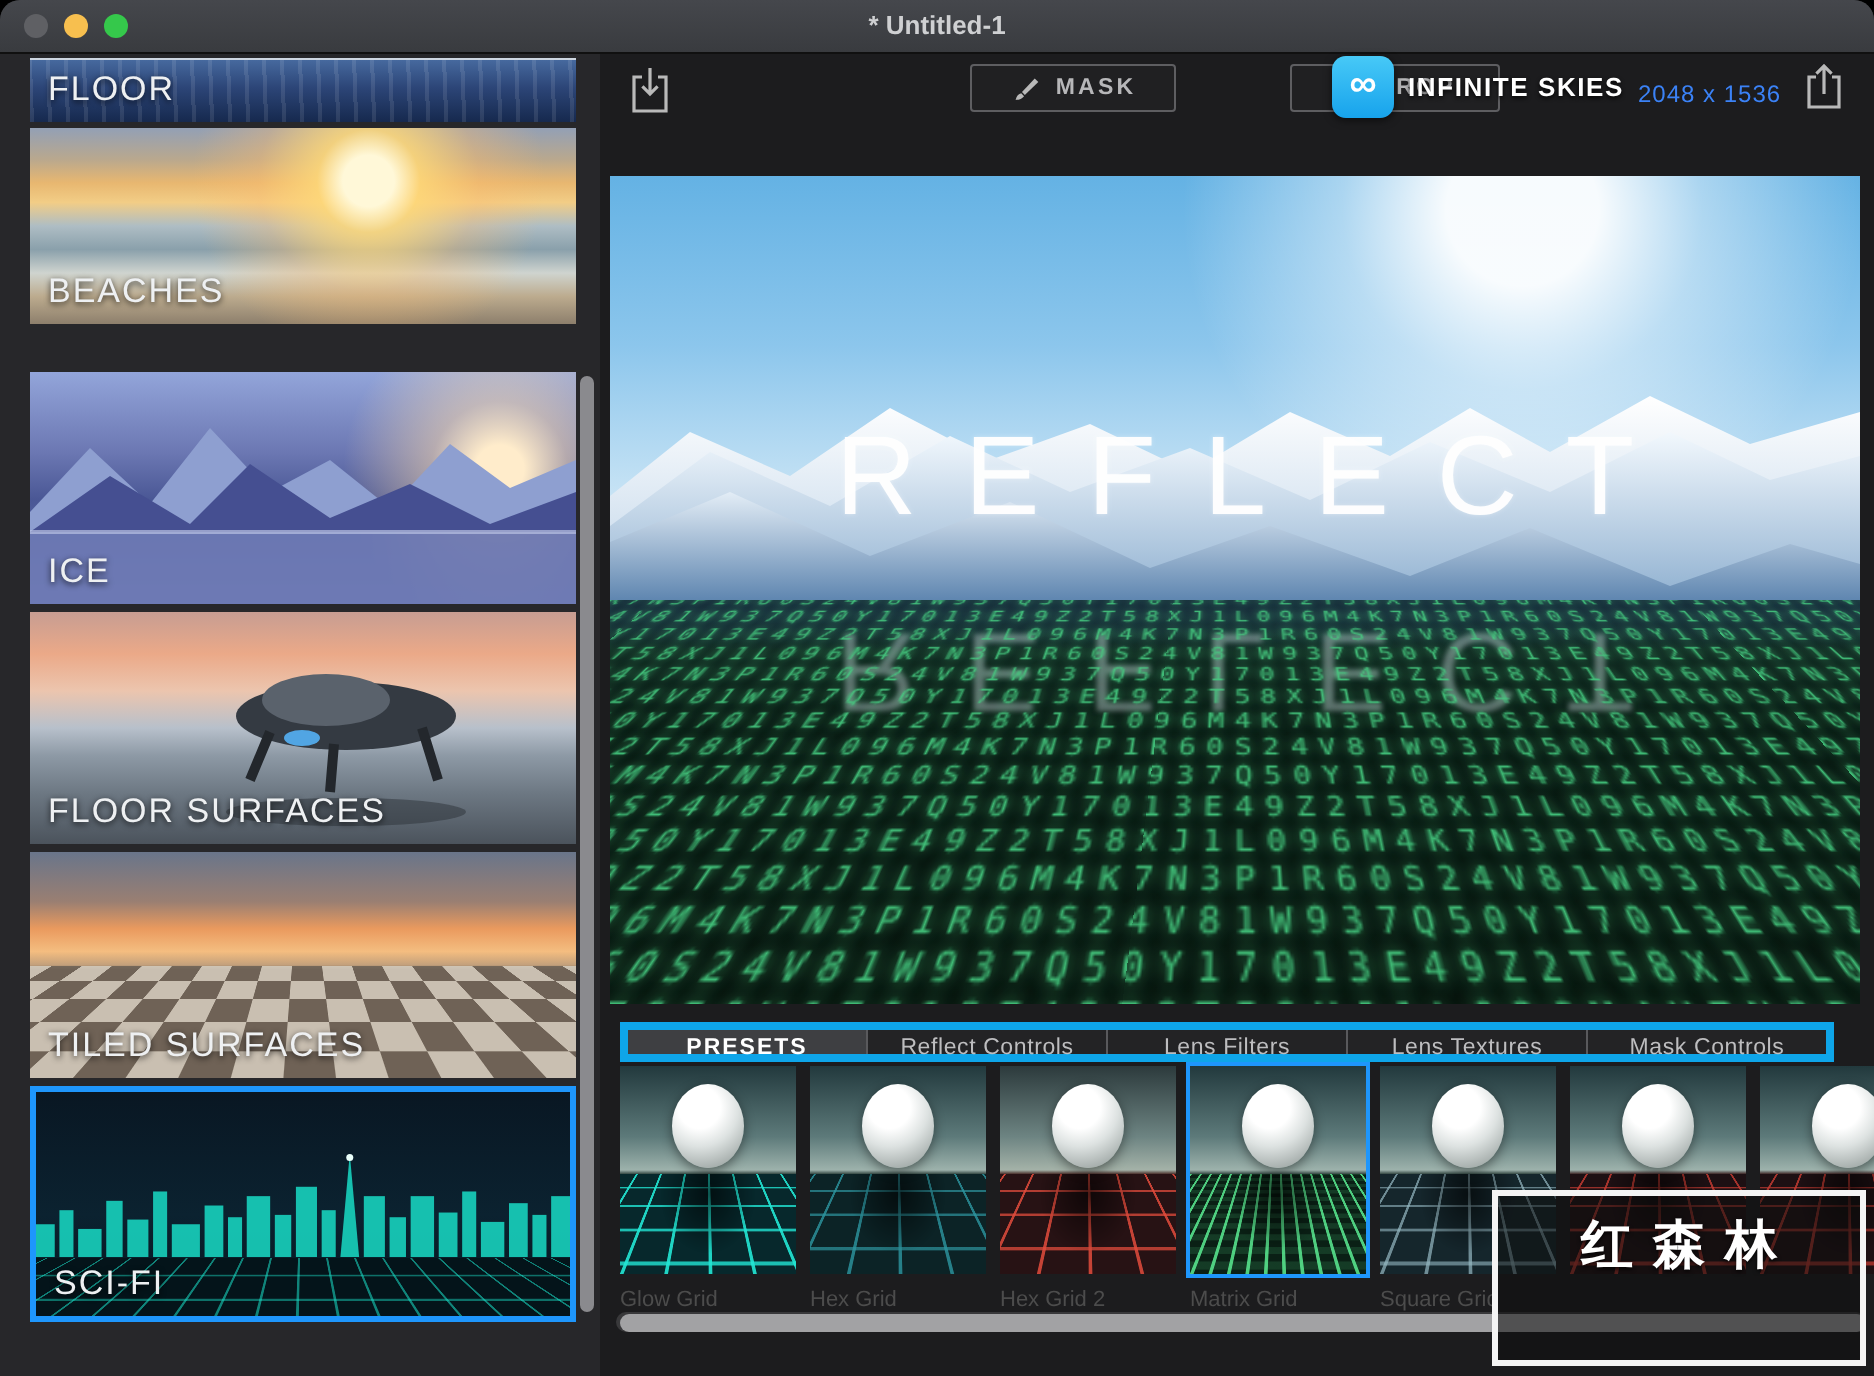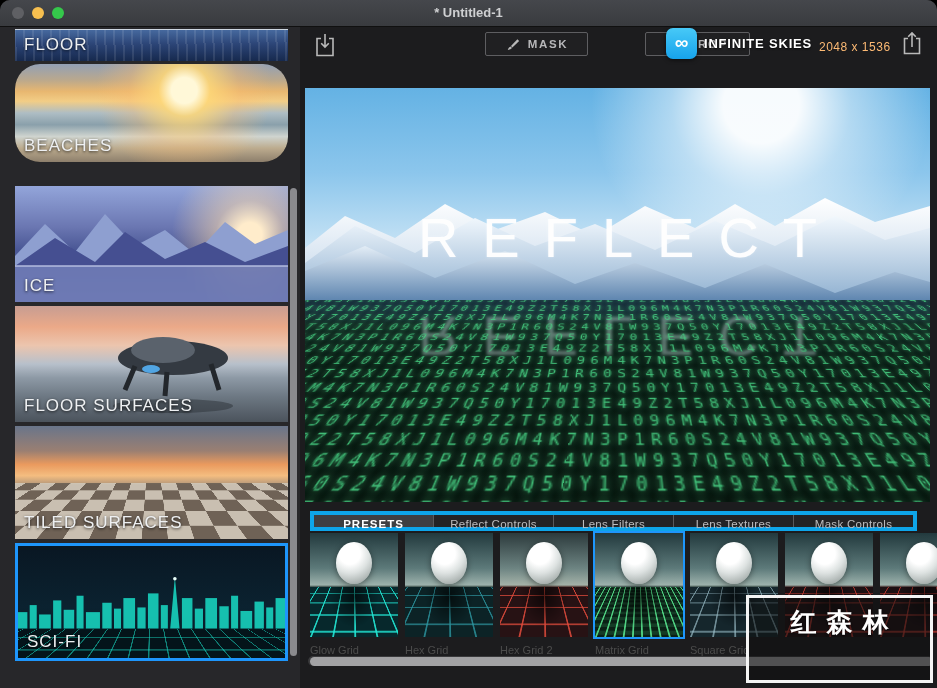--- a/index.html
+++ b/index.html
@@ -21,21 +21,21 @@
 
   
   .sidebar { position:absolute; left:0; top:0; bottom:0; width:300px; background:#27272a; }
   .cat { position:absolute; left:15px; width:273px; overflow:hidden; cursor:pointer; background:#111; }
   .cat-label { position:absolute; left:9px; bottom:6px; font-size:17px; font-weight:300; letter-spacing:1px;
     color:#eef0f2; text-shadow:0 1px 3px rgba(0,0,0,.8); }
   .cat-art { position:absolute; inset:0; }
   .cat-oceans { top:2px; height:32px; border-top:1px solid #cdd6e0; }
   .cat-oceans .cat-art { background:linear-gradient(180deg,#46699e 0%,#2c4577 45%,#16294e 100%); }
   .cat-oceans .streaks { position:absolute; inset:0; background:repeating-linear-gradient(88deg, rgba(255,255,255,.16) 0 2px, transparent 2px 9px); opacity:.6; }
-  .cat-beaches { top:37px; height:98px;border-radius:25px; }
+  .cat-beaches { top:37px; height:98px; }
   .cat-beaches .cat-art { background:
     radial-gradient(circle at 62% 27%, #fff8d8 0 7%, rgba(255,216,120,.85) 14%, rgba(255,190,110,.35) 30%, transparent 48%),
     linear-gradient(180deg,#93a0b5 0%,#b9a88e 16%,#e8b770 28%,#f2cd86 38%,#aebdc4 50%,#8aa0ab 62%,#cfd4cf 74%,#bcab8e 86%,#8d7f6c 100%); }
   .cat-ice { top:159px; height:116px; }
   .cat-ice .cat-art { background:
     radial-gradient(circle at 86% 42%, #ffeccb 0 5%, rgba(255,220,170,.5) 14%, transparent 32%),
     linear-gradient(180deg,#93a5da 0%,#6b77b2 35%,#4a5795 55%,#5a67a5 75%,#7681b8 100%); }
   .cat-floor { top:279px; height:116px; }
   .cat-floor .cat-art { background:
     linear-gradient(180deg,#c79d92 0%,#eba988 18%,#ecc5ae 34%,#b7c0cb 50%,#8d99a5 62%,#6d7883 78%,#4b535c 100%); }
@@ -61,21 +61,21 @@
   .share-btn { left:601px; top:3px; width:22px; height:27px; }
   .tool-btn { position:absolute; top:5px; height:24px; display:flex; align-items:center; justify-content:center; gap:8px;
     background:rgba(255,255,255,.02); border:1px solid #5e5e61; border-radius:2px; color:#b7b7b9;
     font-size:11.5px; font-weight:bold; letter-spacing:1.6px; cursor:pointer; }
   .mask-btn { left:185px; width:103px; }
   .crop-btn { left:345px; width:105px; }
   .drag-item { position:absolute; left:366px; top:1px; display:flex; align-items:center; gap:7px; pointer-events:none; }
   .drag-icon { width:31px; height:31px; border-radius:7px; background:linear-gradient(180deg,#47c9f7,#17a3ec);
     box-shadow:0 1px 4px rgba(0,0,0,.6); color:#fff; font-size:19px; font-weight:bold; text-align:center; line-height:30px; }
   .drag-label { color:#fff; font-size:13px; font-weight:600; letter-spacing:.8px; text-shadow:0 1px 2px rgba(0,0,0,.9); }
-  .dims { position:absolute; left:519px; top:13px; color:#fdba74; font-size:12px; letter-spacing:.5px;text-align:right; }
+  .dims { position:absolute; left:519px; top:13px; color:#3b82f6; font-size:12px; letter-spacing:.5px;text-align:right; }
 
   
   .preview { position:absolute; left:5px; top:61px; width:625px; height:414px; overflow:hidden; background:#0a141a; }
   .sky { position:absolute; left:0; top:0; right:0; height:212px;
     background:radial-gradient(circle at 73% 8%, rgba(255,255,255,.95) 0 38px, rgba(255,255,255,.45) 90px, rgba(255,255,255,0) 170px),
                linear-gradient(180deg,#64b2e4 0%,#8cc6ec 40%,#cfe7f6 80%,#e9f3fa 100%); }
   .mountains { position:absolute; left:0; top:0; width:625px; height:212px; }
   .headline { position:absolute; left:50%; top:117px; transform:translateX(-50%); white-space:nowrap;
     color:#fff; font-size:56px; font-weight:200; letter-spacing:24px; padding-left:24px; opacity:.97; z-index:4;
     text-shadow:0 0 2px rgba(255,255,255,.4); }

